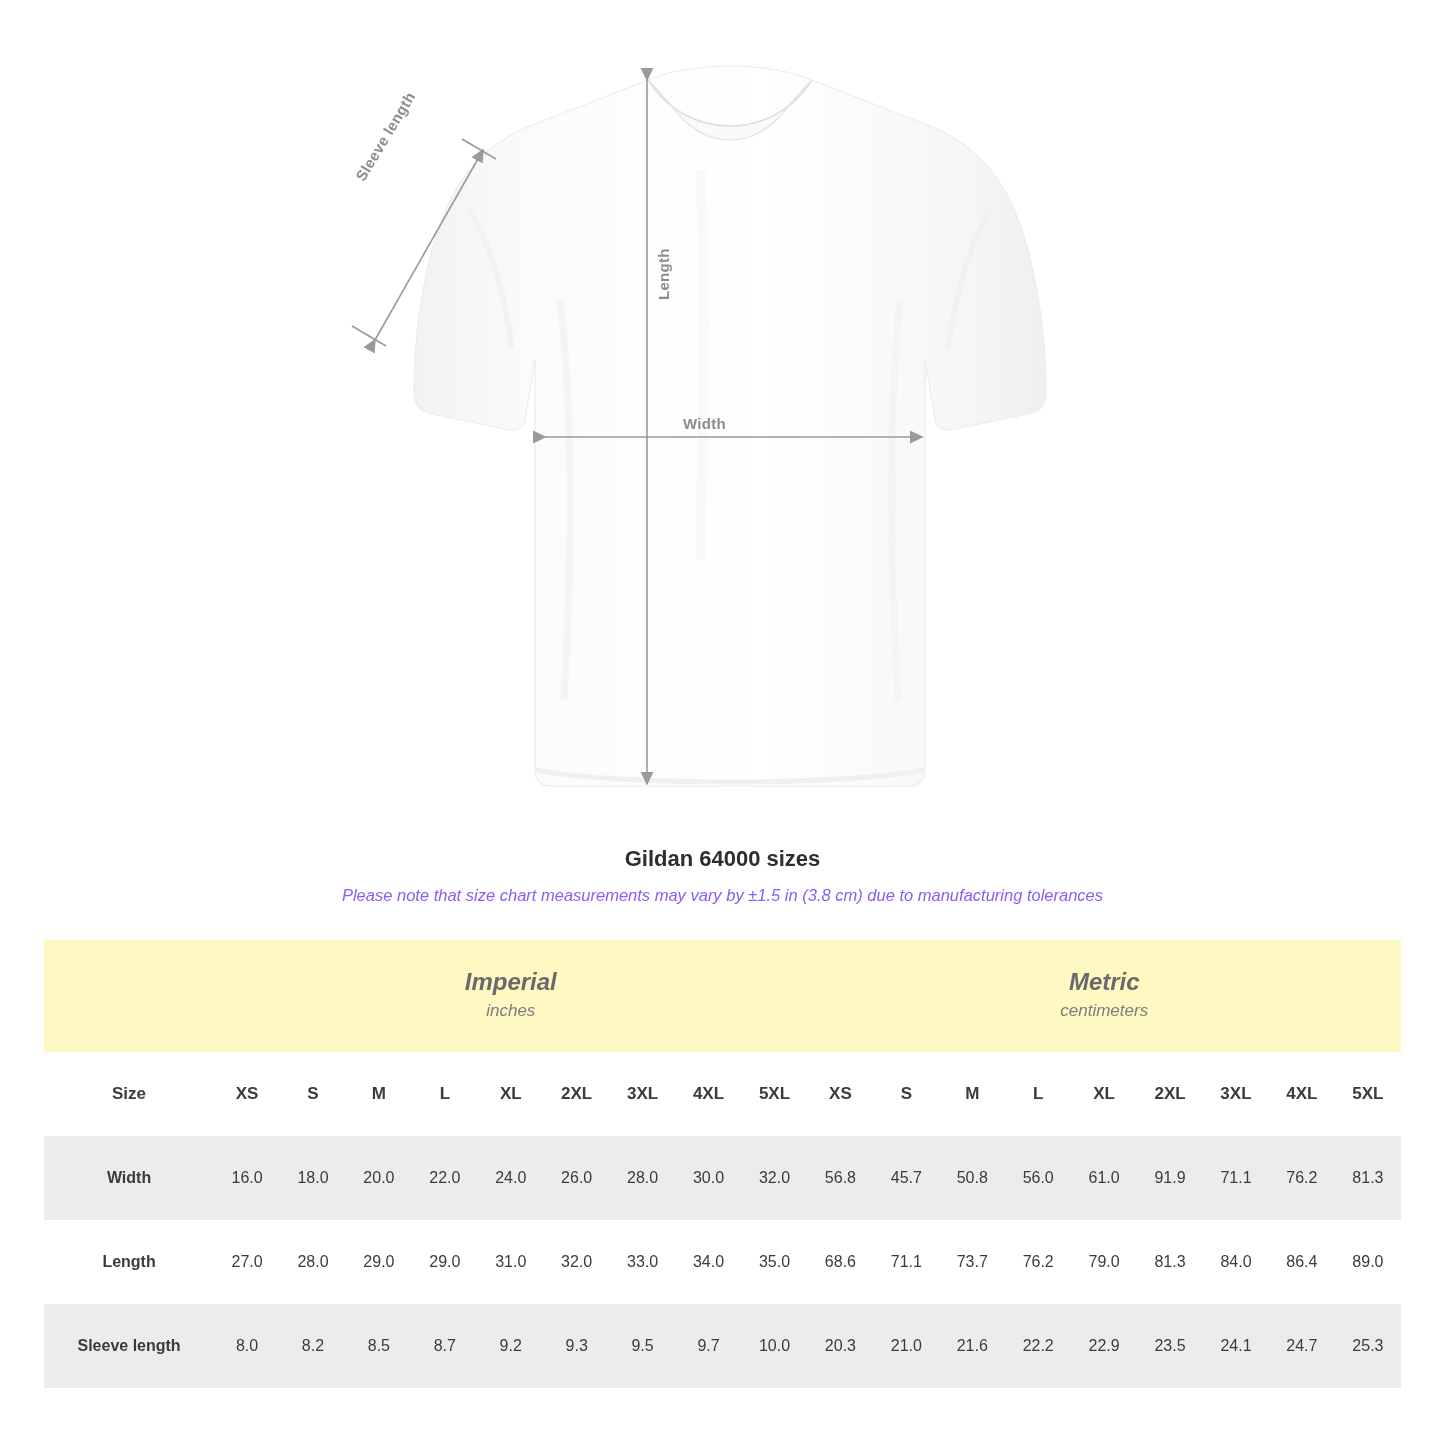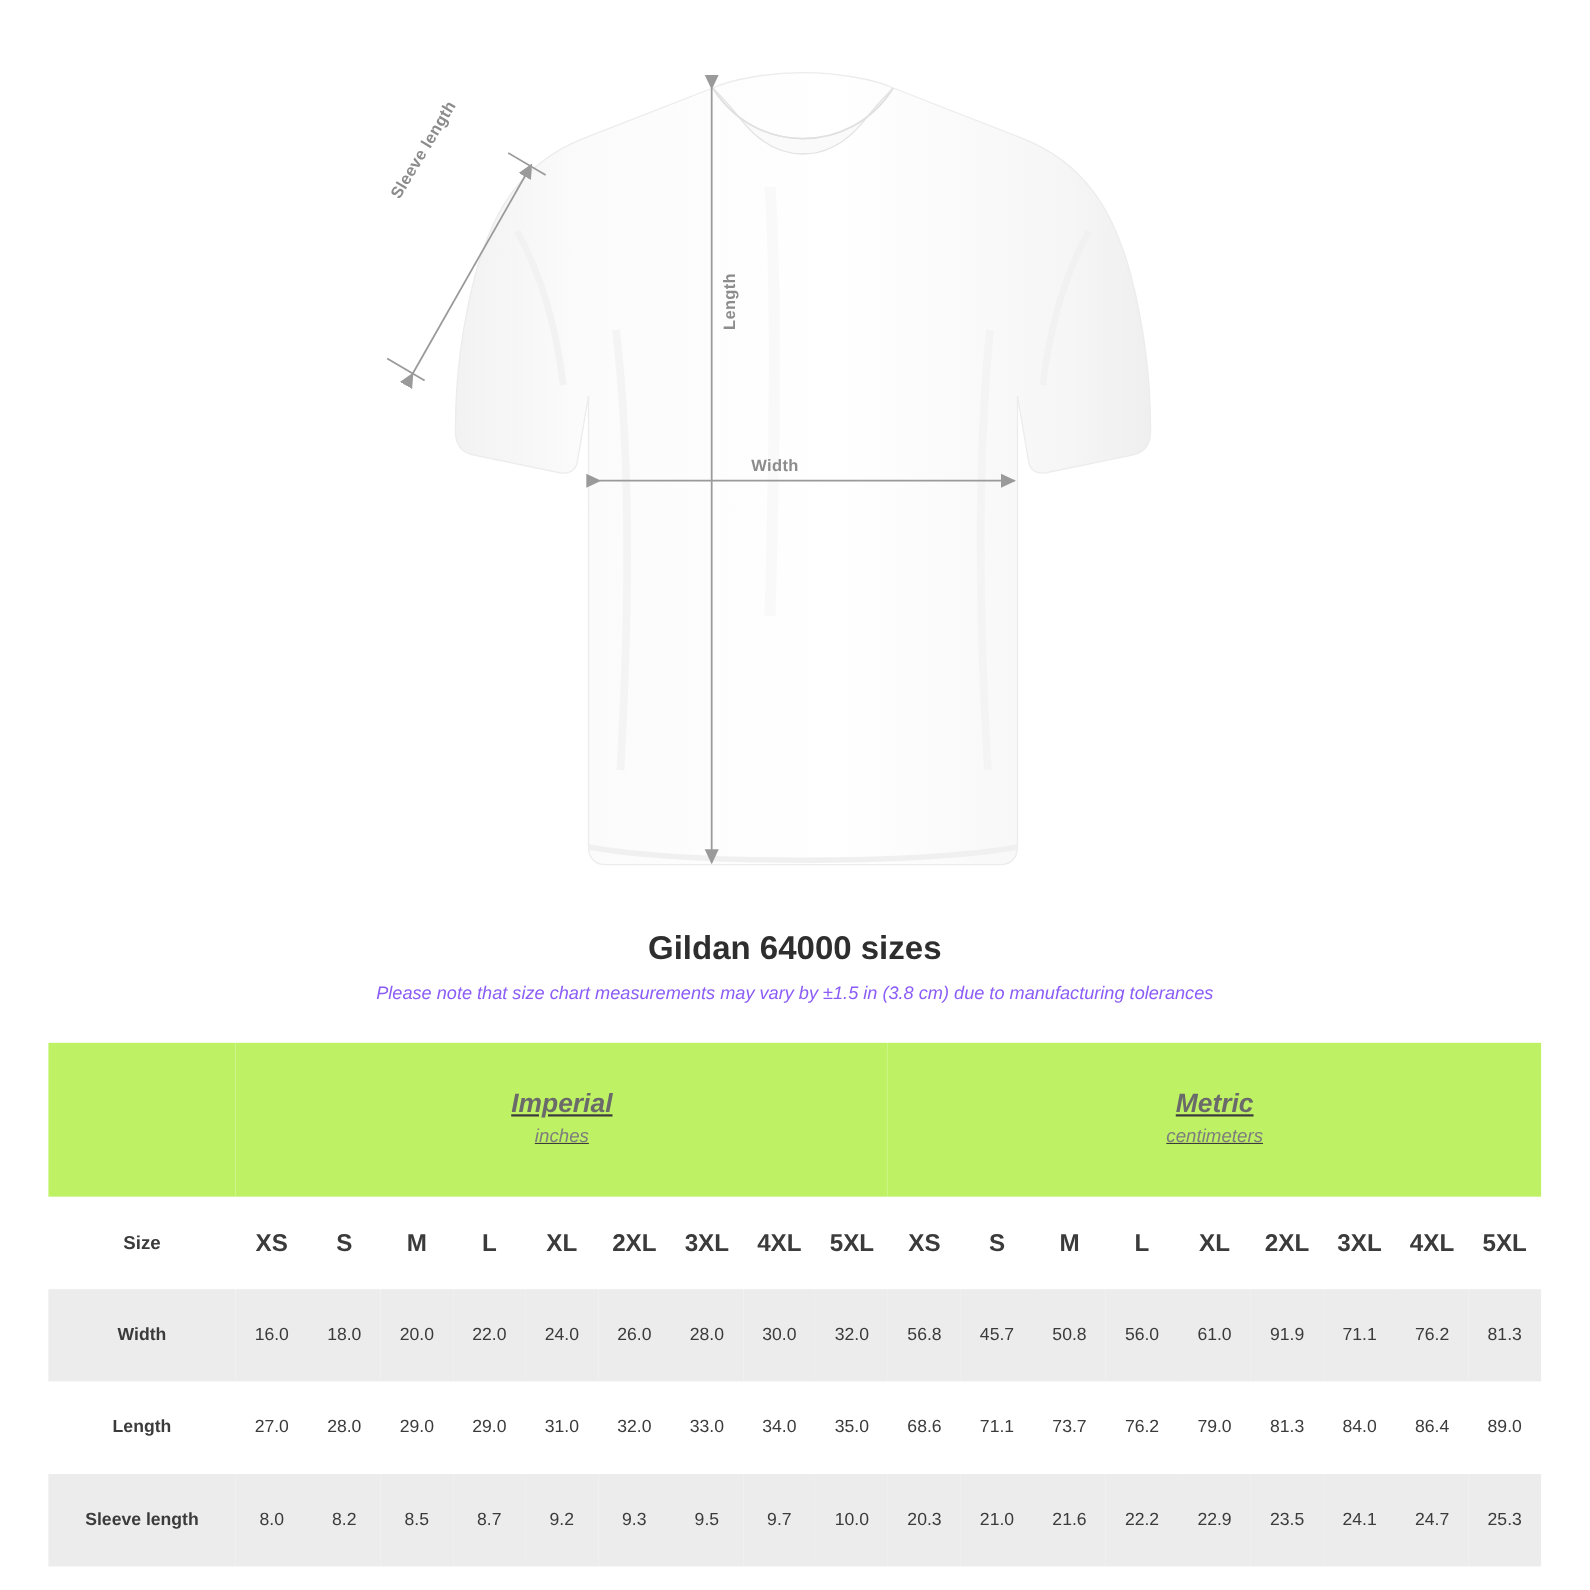--- a/index.html
+++ b/index.html
@@ -53,21 +53,21 @@
     transform-origin: left top;
   }
   #label-width {
     left: 683px;
     top: 415px;
   }
 
   
   .title {
     text-align: center;
-    font-size: 30px;
+    font-size: 22px;
     font-weight: bold;
     color: #2e2e2e;
     margin: 0;
     padding-top: 16px;
   }
   .subtitle {
     text-align: center;
     font-size: 16.5px;
     font-style: italic;
     color: #8b5cf6;
@@ -86,42 +86,41 @@
   table.size-table td,
   table.size-table th {
     padding: 0;
     text-align: center;
     vertical-align: middle;
     font-size: 16px;
     color: #3b3b3b;
     border: none;
   }
   .unit-head {
-    background: #bef264;
-    height: 140px;
-    text-decoration: underline;
+    background: #fef9c3;
+    height: 112px;
   }
   .unit-head .unit-name {
     font-size: 24px;
     font-weight: bold;
     font-style: italic;
     color: #6a6a6a;
     line-height: 1.25;
   }
   .unit-head .unit-sub {
     font-size: 17px;
     font-style: italic;
     color: #7d7d7d;
     line-height: 1.6;
   }
   tr.row-head td {
     height: 84px;
     background: #ffffff;
     font-weight: bold;
-    font-size: 22px;
+    font-size: 17px;
     color: #3b3b3b;
   }
   tr.row-head td.rowlabel {
     font-weight: bold;
     font-size: 17px;
   }
   tr.row-shade td {
     background: #ececec;
     height: 84px;
   }

